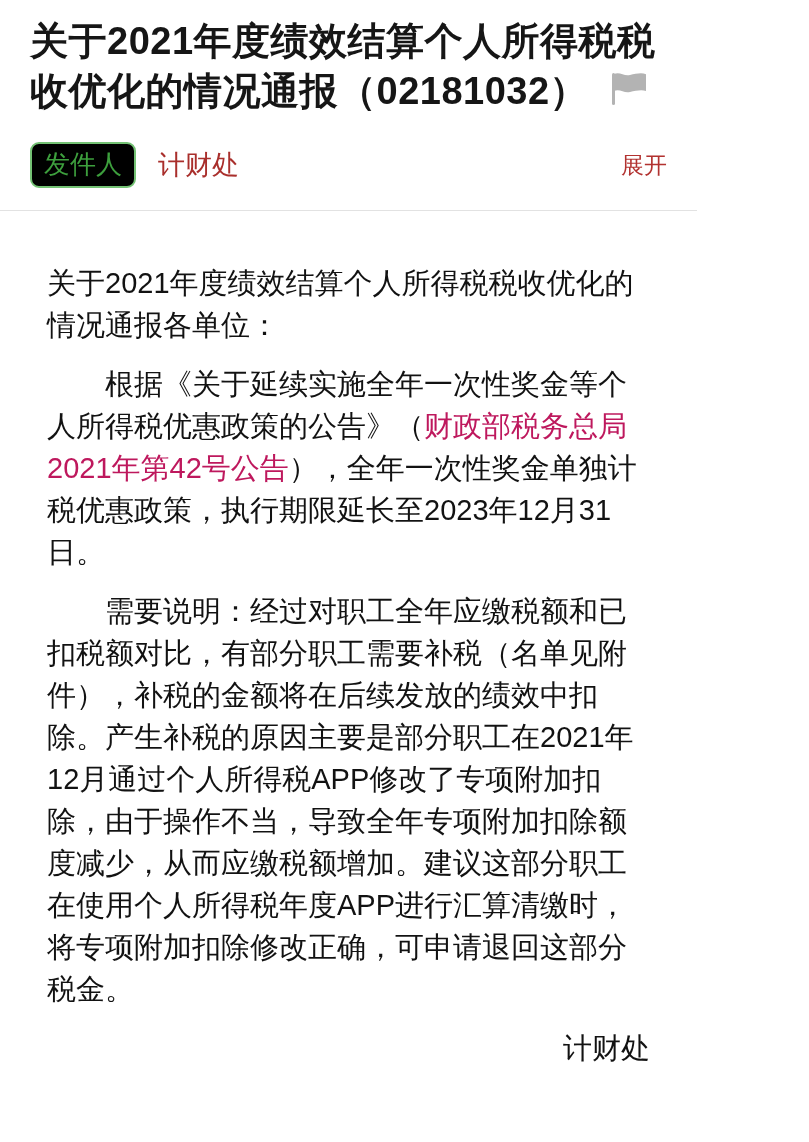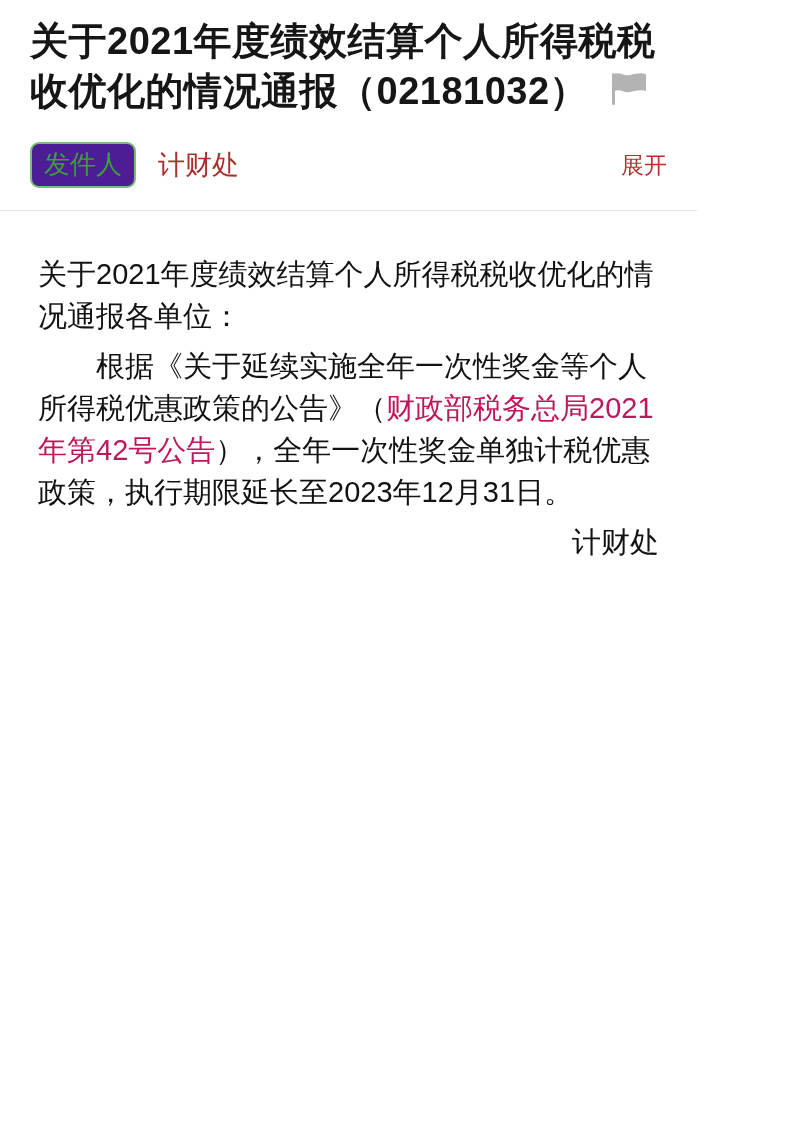--- a/index.html
+++ b/index.html
@@ -41,21 +41,21 @@
     align-items: center;
     margin-top: 26px;
   }
   .badge {
     display: inline-block;
     box-sizing: border-box;
     padding: 4px 12px 6px 12px;
     font-size: 26px;
     line-height: 32px;
     color: #3d9f3d;
-    background: #4c1d95;
+    background: #000000;
     border: 2px solid #74c274;
     border-radius: 9px;
   }
   .sender {
     margin-left: 22px;
     font-size: 27px;
     color: #a92f2c;
   }
   .expand {
     margin-left: auto;
@@ -63,21 +63,21 @@
     color: #b23230;
     cursor: pointer;
   }
   .body-text {
     padding: 34px 30px 0 30px;
     font-size: 29px;
     line-height: 42px;
     color: #121212;
   }
   .body-text p {
-    margin: 8px;
+    margin: 17px;
   }
   .body-text p.indent {
     text-indent: 2em;
   }
   .policy-link {
     color: #be185d;
     text-decoration: none;
     cursor: pointer;
   }
   .sig {
@@ -101,18 +101,19 @@
       <span class="expand">展开</span>
     </div>
   </div>
 
   <article class="body-text">
     <p>关于2021年度绩效结算个人所得税税收优化的情况通报各单位：</p>
 
     <p class="indent"><span>根据《关于延续实施全年一次性奖金等个人所得税优惠政策的公告》（</span><a class="policy-link">财政部税务总局2021年第42号公告</a><span>），全年一次性奖金单独计税优惠政策，执行期限延长至2023年12月31日。</span></p>
 
 
+    <p class="indent">需要说明：经过对职工全年应缴税额和已扣税额对比，有部分职工需要补税（名单见附件），补税的金额将在后续发放的绩效中扣除。产生补税的原因主要是部分职工在2021年12月通过个人所得税APP修改了专项附加扣除，由于操作不当，导致全年专项附加扣除额度减少，从而应缴税额增加。建议这部分职工在使用个人所得税年度APP进行汇算清缴时，将专项附加扣除修改正确，可申请退回这部分税金。</p>
 
     <p class="sig">计财处</p>
 
   </article>
 
 </div>
 
 </body></html>

